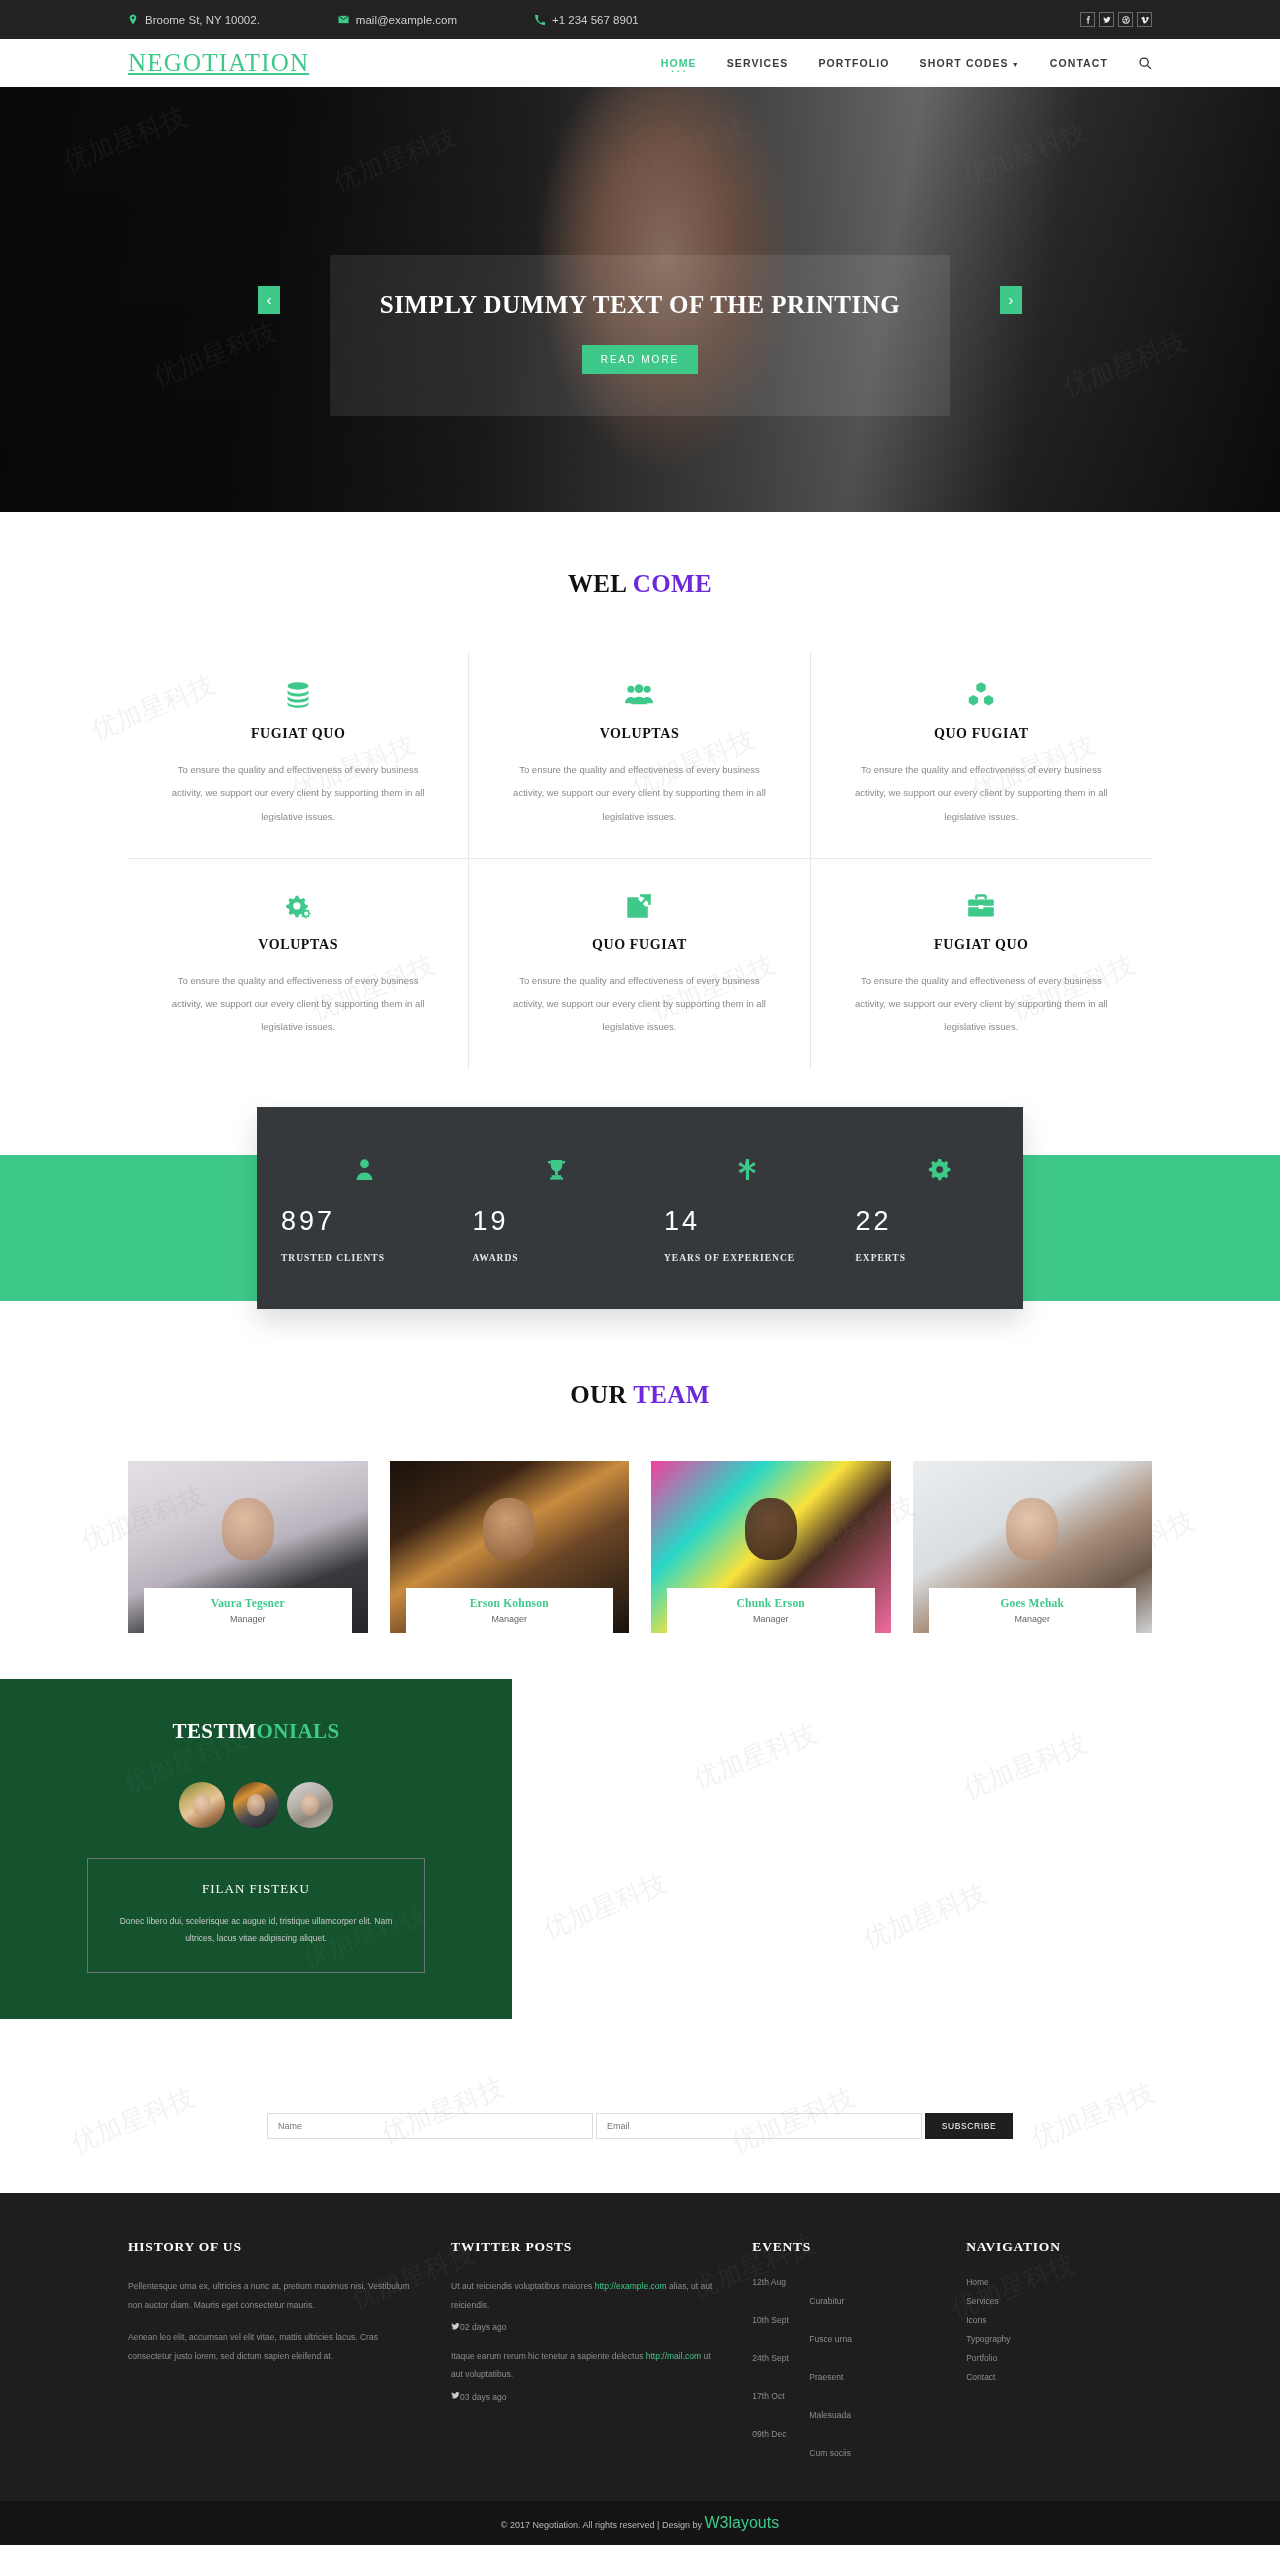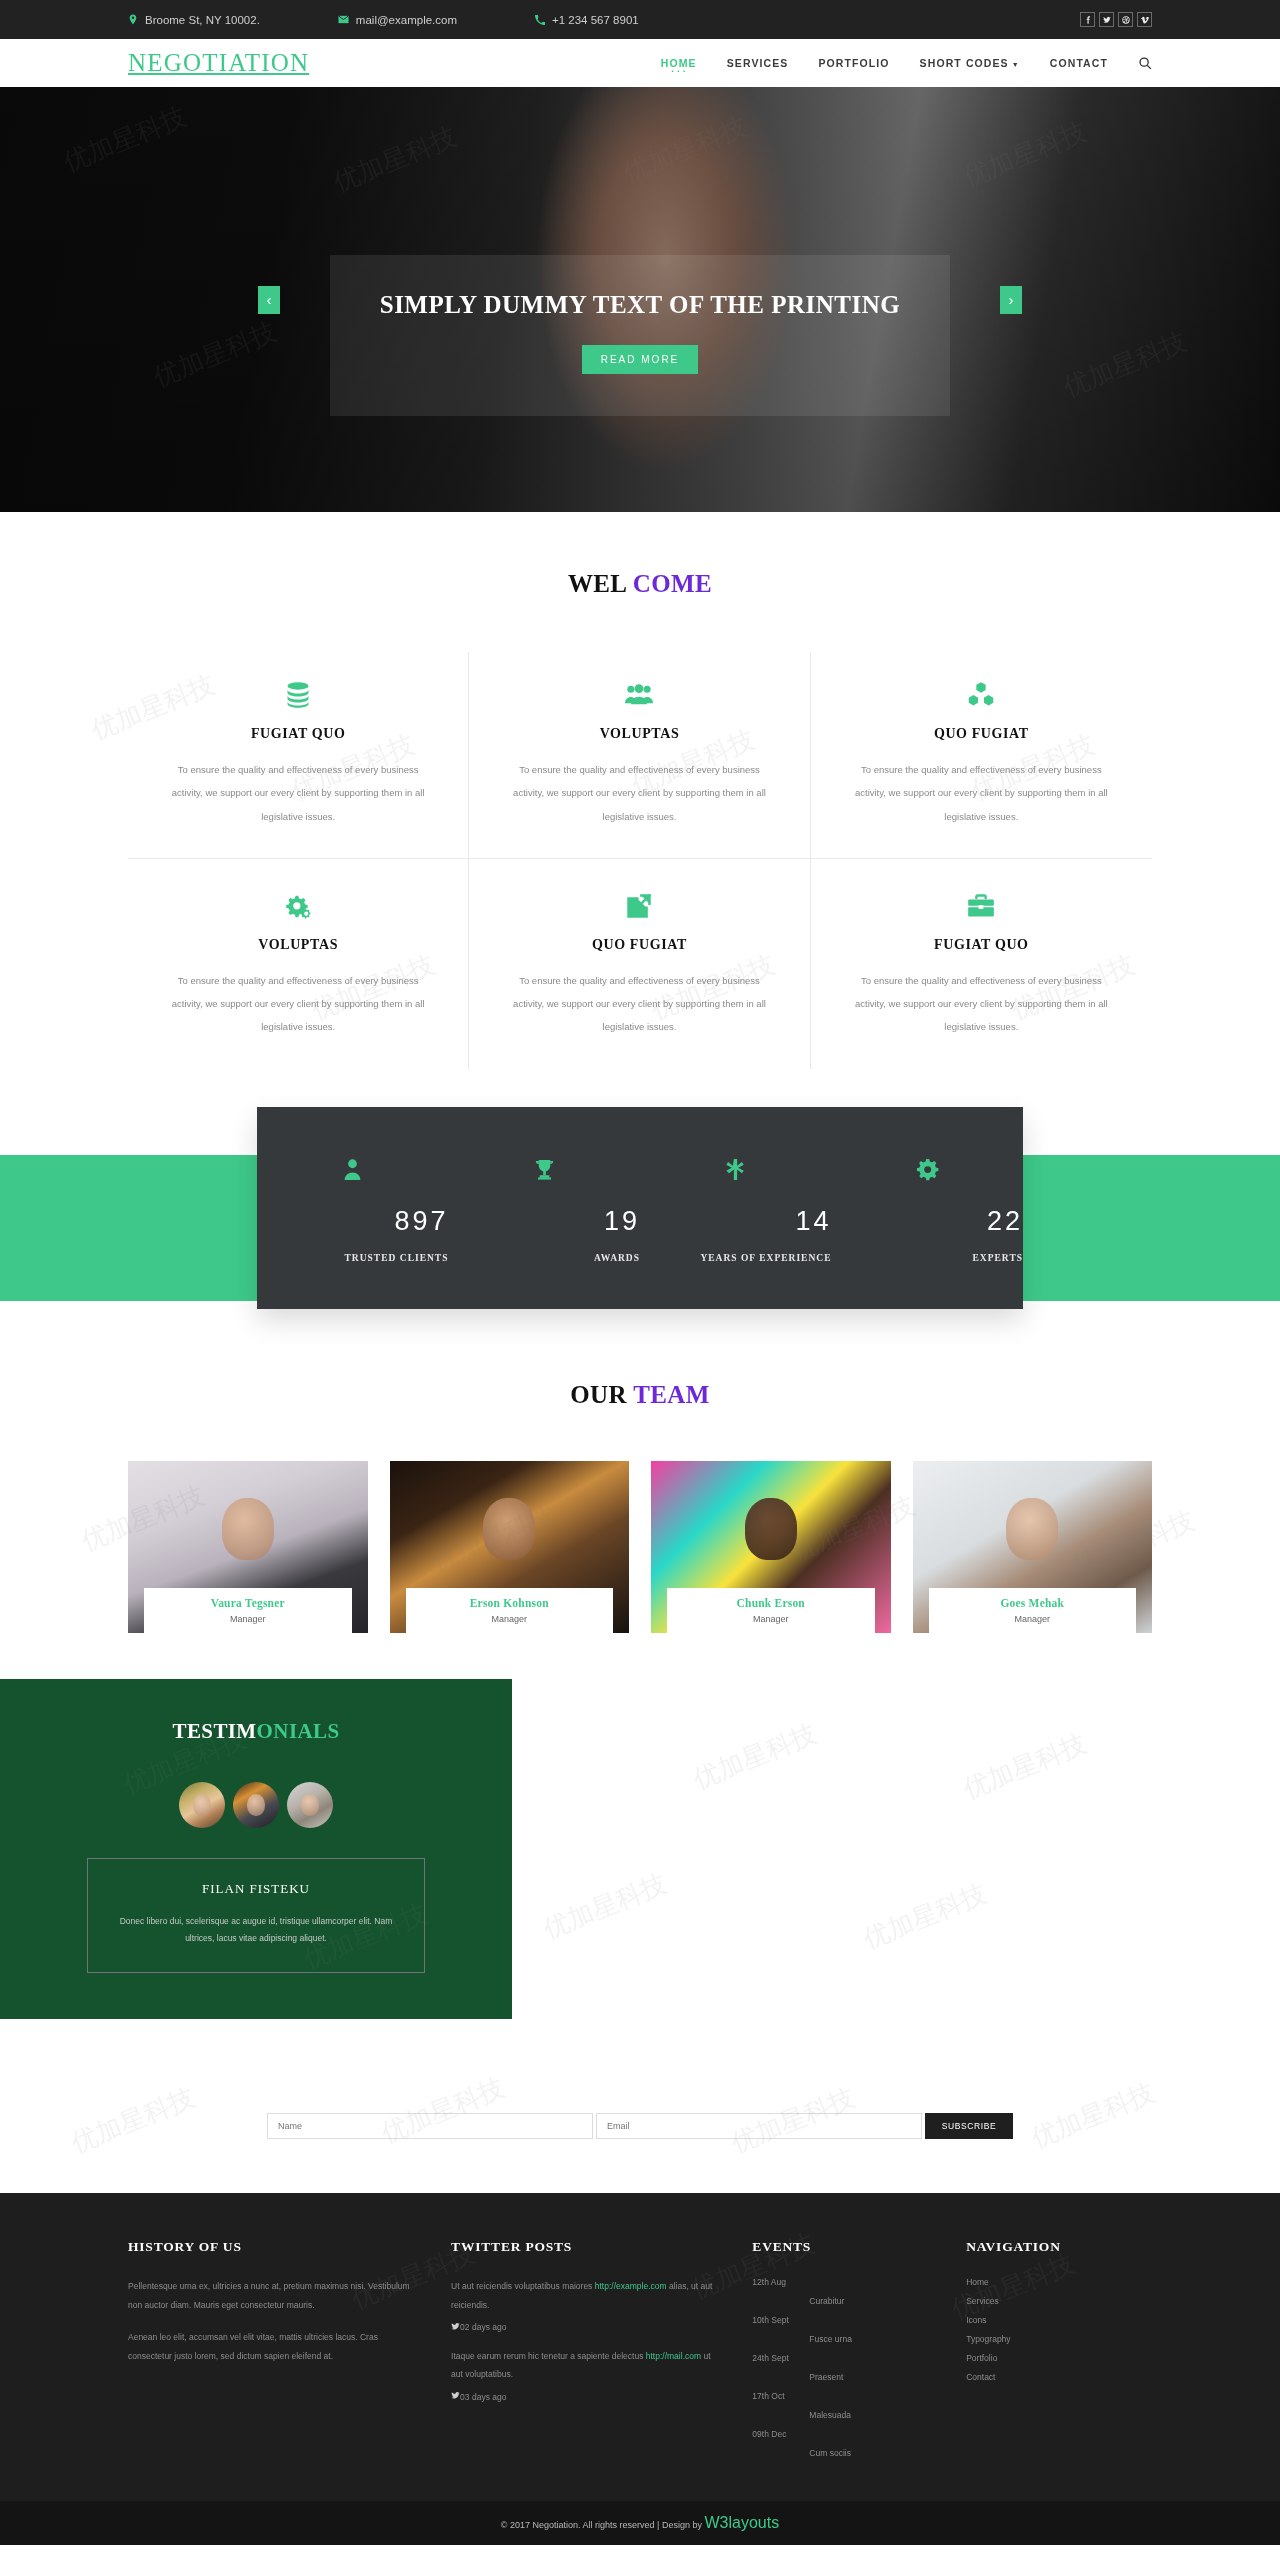--- a/index.html
+++ b/index.html
@@ -146,21 +146,21 @@
   .stats-green {
     position:absolute; left:0; right:0; top:48px; height:146px;
     background:#3ec98a;
   }
   .stats-card {
     position:absolute; left:50%; transform:translateX(-50%);
     top:0; width:766px; background:#36393c;
     padding:48px 0 46px; box-shadow:0 12px 26px rgba(0,0,0,.14);
     display:grid; grid-template-columns:repeat(4,1fr);
   }
-  .stat { text-align:right; }
+  .stat { text-align:left;padding-left:24px; }
   .stat-icon { color:#3ec98a; height:30px; display:flex; align-items:center; justify-content:center; }
   .stat-icon svg { width:23px; height:23px; fill:currentColor; }
   .stat-num {
     color:#fff; font-size:27px; letter-spacing:3px; margin:21px 0 16px;
     font-weight:400;
   }
   .stat-lbl {
     font-family:"Liberation Serif", serif;
     color:#e8e8e8; font-size:9.5px; letter-spacing:1px; font-weight:700;
   }

